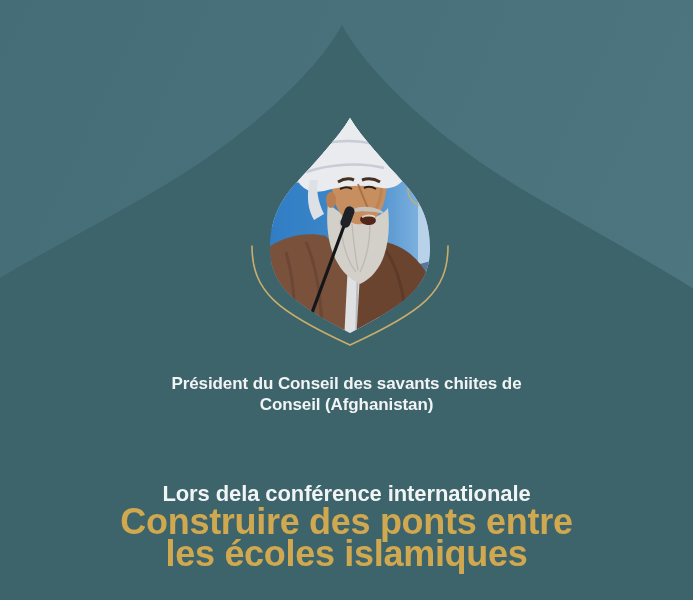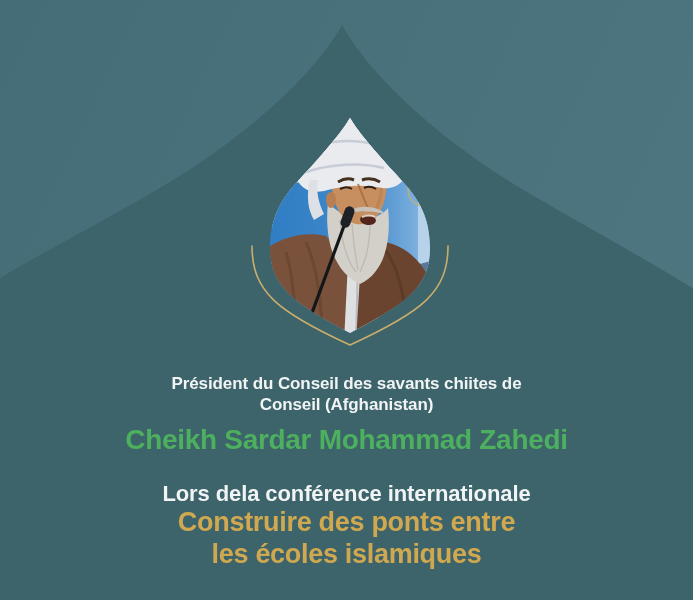--- a/index.html
+++ b/index.html
@@ -63,21 +63,21 @@
     top: 483px;
     color: var(--text-white, #F1F4F4);
     font-size: 22px;
     line-height: 22px;
     font-weight: 600;
     letter-spacing: -0.1px;
   }
   .event-title {
     top: 506px;
     color: var(--title-gold, #D0A850);
-    font-size: 27px;
+    font-size: 36px;
     line-height: 32px;
     font-weight: 700;
     letter-spacing: -0.3px;
   }
 </style>
 </head>
 <body>
 
 <div class="canvas">
 
@@ -145,21 +145,20 @@
       <path d="M302 340 L344 226" stroke="#14171A" stroke-width="3.2" stroke-linecap="round"></path>
       <rect x="342.5" y="206" width="10" height="22" rx="5" fill="#1E2227" transform="rotate(20 347.5 217)"></rect>
     </g>
   </svg>
 
   <div class="txt role">
     <div>Président du Conseil des savants chiites de</div>
     <div>Conseil (Afghanistan)</div>
   </div>
 
-  <div class="txt name">Cheikh Sardar Mohammad Zahedi</div>
 
   <div class="txt intro">Lors dela conférence internationale</div>
 
   <div class="txt event-title">
     <div>Construire des ponts entre</div>
     <div>les écoles islamiques</div>
   </div>
 
 </div>
 

